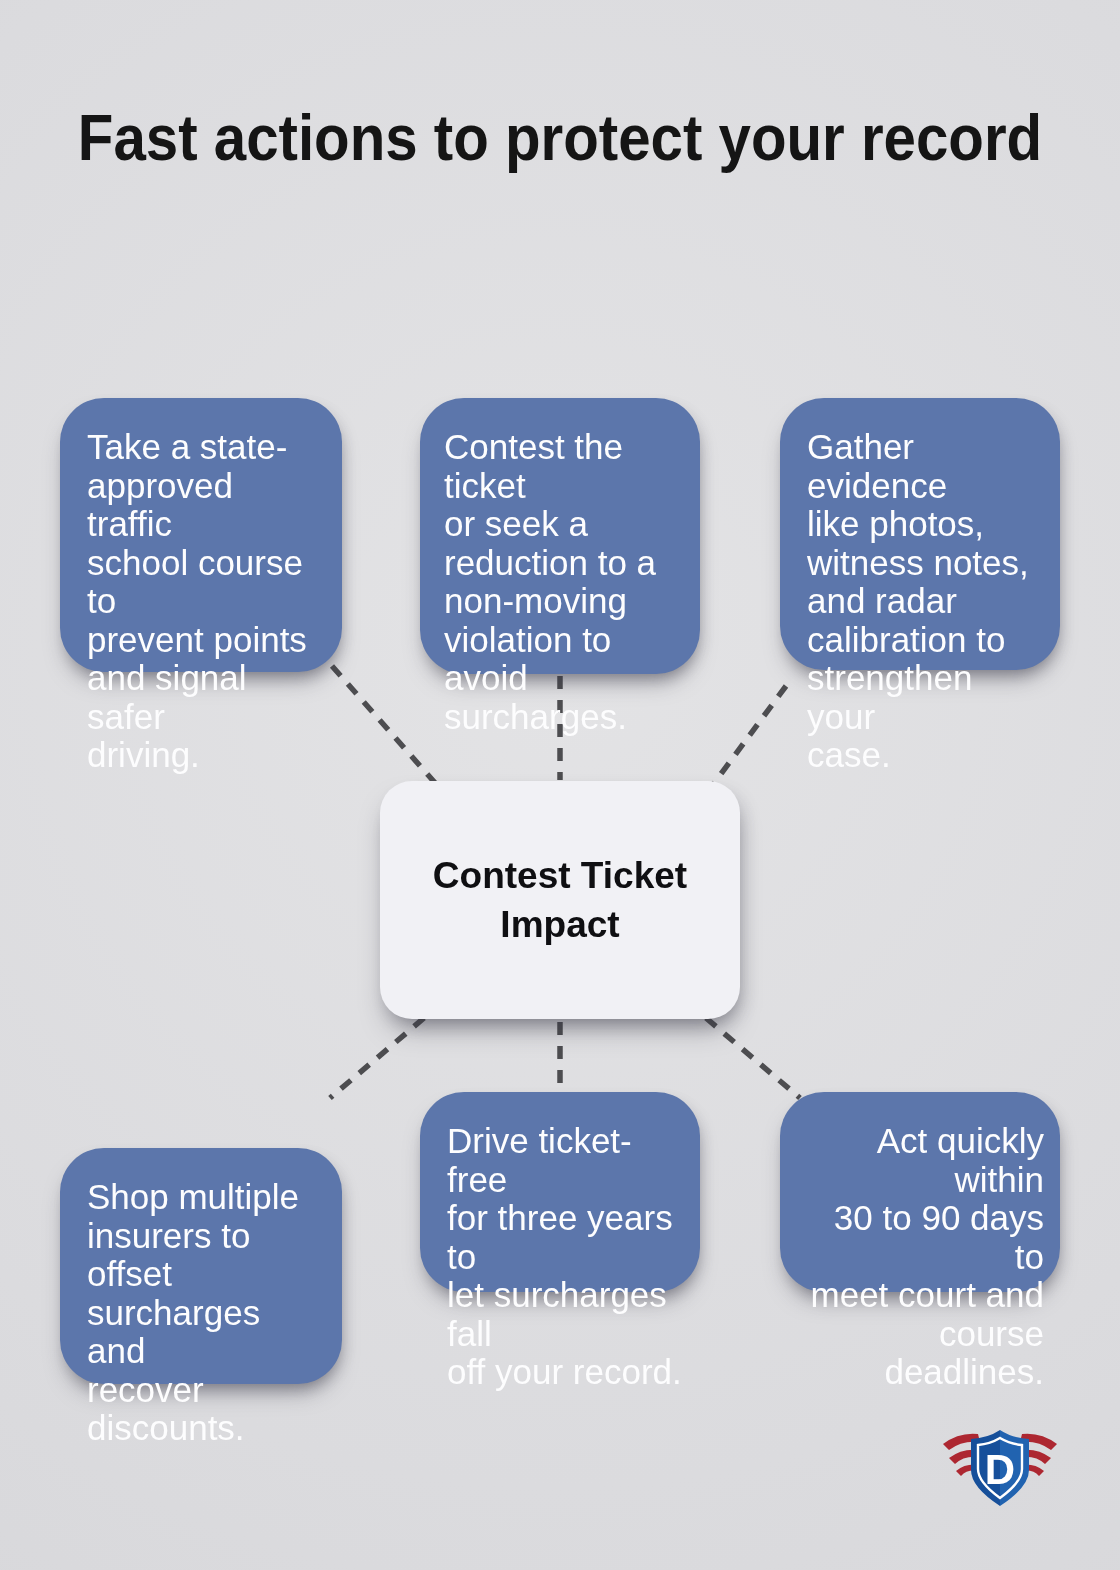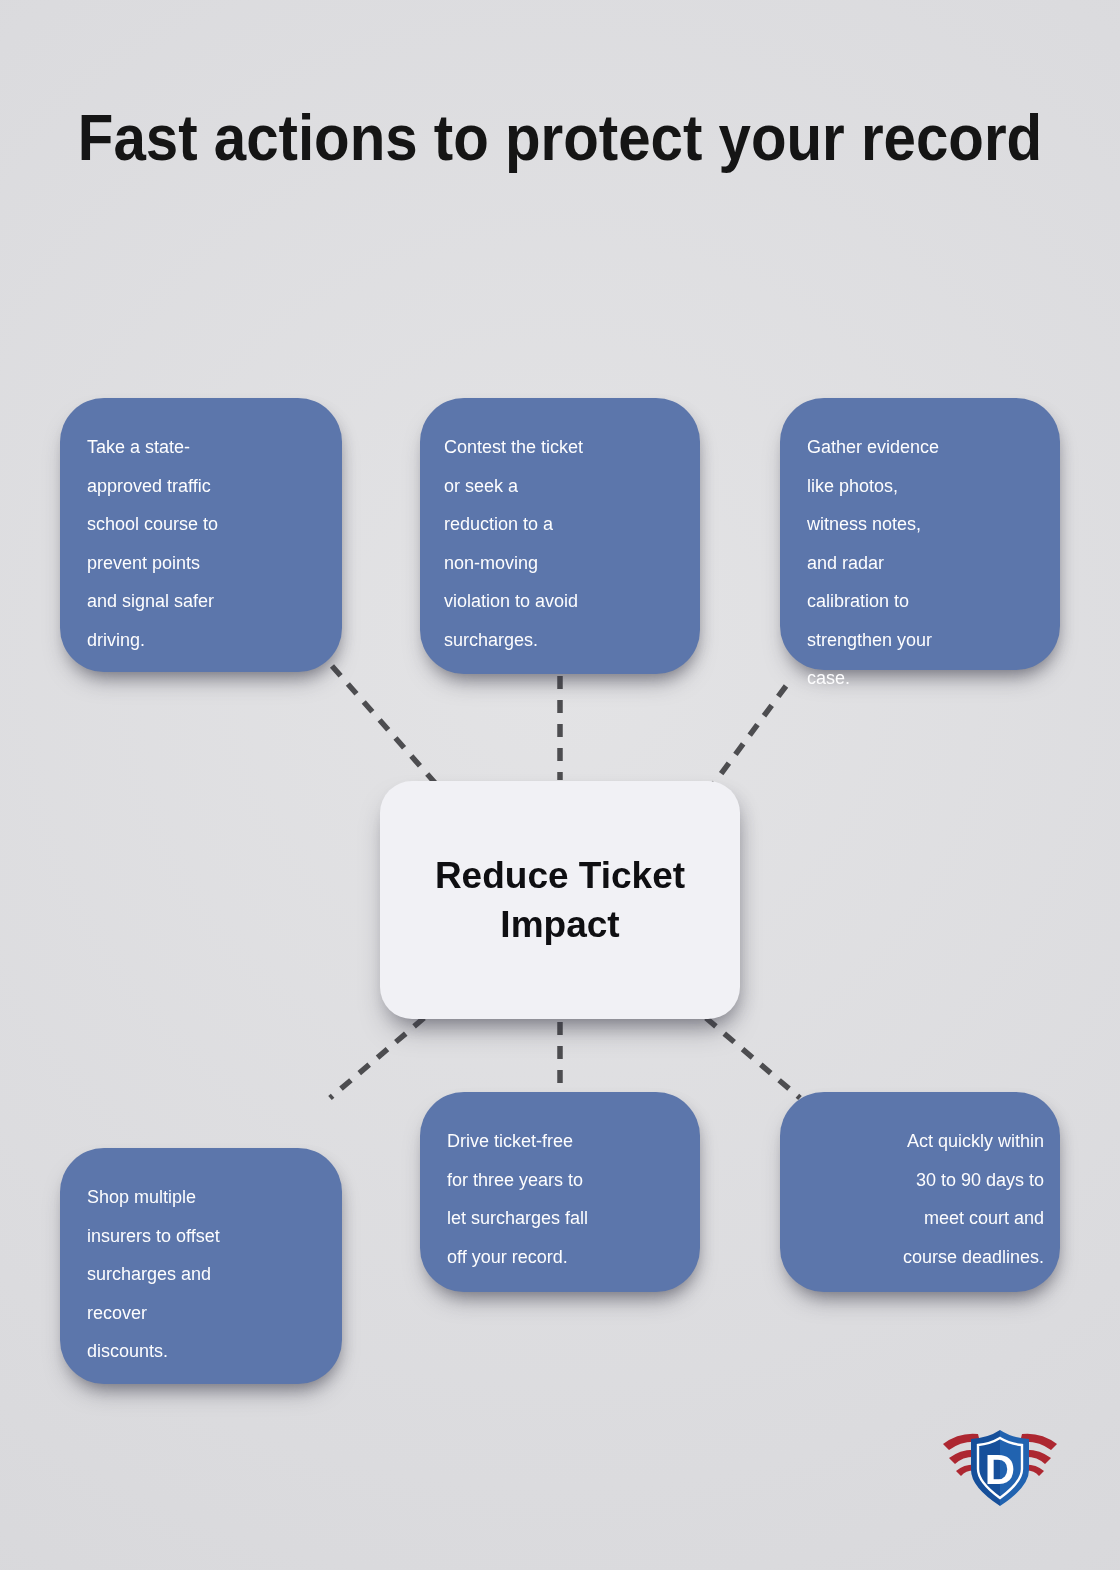--- a/index.html
+++ b/index.html
@@ -32,21 +32,21 @@
   .card{
     position:absolute;
     background:#5c76ab;
     border-radius:44px;
     box-shadow:0 14px 22px -8px rgba(55,55,70,0.55), 4px 6px 14px -4px rgba(55,55,70,0.25);
     color:#ffffff;
     box-sizing:border-box;
     padding:30px 16px 0 27px;
   }
   .card-text{
-    font-size:18px;
+    font-size:35px;
     line-height:38.5px;
     white-space:pre-line;
     color:#fdfdfe;
   }
   .card-1{left:60px;  top:398px;  width:282px; height:274px;}
   .card-2{left:420px; top:398px;  width:280px; height:276px;padding-left:24px;}
   .card-3{left:780px; top:398px;  width:280px; height:272px;}
   .card-4{left:60px;  top:1148px; width:282px; height:236px;}
   .card-5{left:420px; top:1092px; width:280px; height:200px;}
   .card-6{left:780px; top:1092px; width:280px; height:200px;text-align:right;}
@@ -111,21 +111,21 @@
     <div class="card-text">Gather evidence
 like photos,
 witness notes,
 and radar
 calibration to
 strengthen your
 case.</div>
   </div>
 
   <div class="center-node">
-    <div class="center-label">Reduce Ticket
+    <div class="center-label">Contest Ticket
 Impact</div>
   </div>
 
   <div class="card card-4">
     <div class="card-text">Shop multiple
 insurers to offset
 surcharges and
 recover
 discounts.</div>
   </div>

